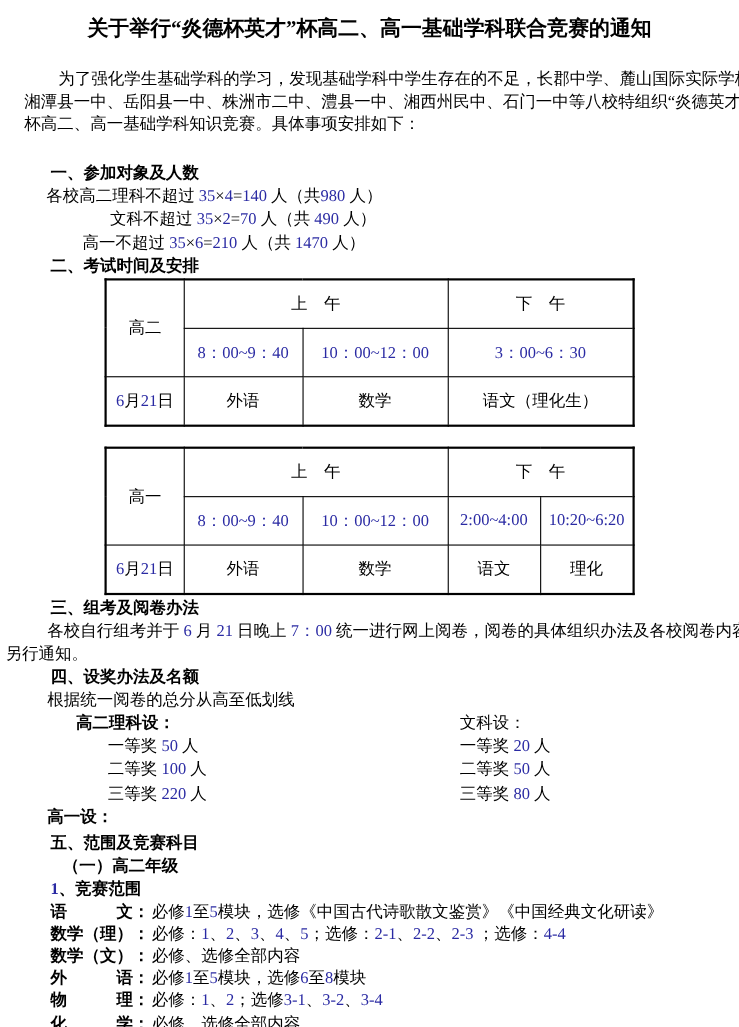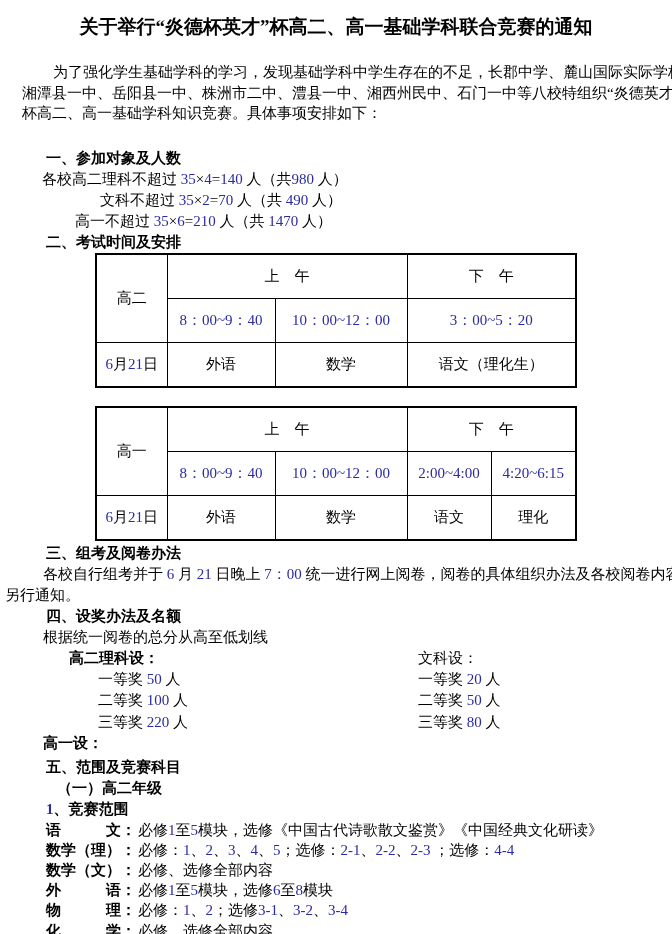--- a/index.html
+++ b/index.html
@@ -99,21 +99,21 @@
       </colgroup>
     <tbody>
         <tr class="r-head">
       <td rowspan="2">高二</td>
       <td colspan="2">上　午</td>
       <td>下　午</td>
     </tr>
     <tr class="r-time">
       <td><span class="num">8：00~9：40</span></td>
       <td><span class="num">10：00~12：00</span></td>
-      <td><span class="num">3：00~5：20</span></td>
+      <td><span class="num">3：00~6：30</span></td>
     </tr>
     <tr class="r-subj">
       <td><span class="num">6</span>月<span class="num">21</span>日</td>
       <td>外语</td>
       <td>数学</td>
       <td>语文（理化生）</td>
     </tr>
   </tbody>
     </table>
 
@@ -128,21 +128,21 @@
     <tbody>
         <tr class="r-head" style="height:25px;">
       <td rowspan="2">高一</td>
       <td colspan="2">上　午</td>
       <td colspan="2">下　午</td>
     </tr>
     <tr class="r-time">
       <td><span class="num">8：00~9：40</span></td>
       <td><span class="num">10：00~12：00</span></td>
       <td><span class="num">2:00~4:00</span></td>
-      <td><span class="num">4:20~6:15</span></td>
+      <td><span class="num">10:20~6:20</span></td>
     </tr>
     <tr class="r-subj" style="height:30px;">
       <td><span class="num">6</span>月<span class="num">21</span>日</td>
       <td>外语</td>
       <td>数学</td>
       <td>语文</td>
       <td>理化</td>
     </tr>
   </tbody>
     </table>

